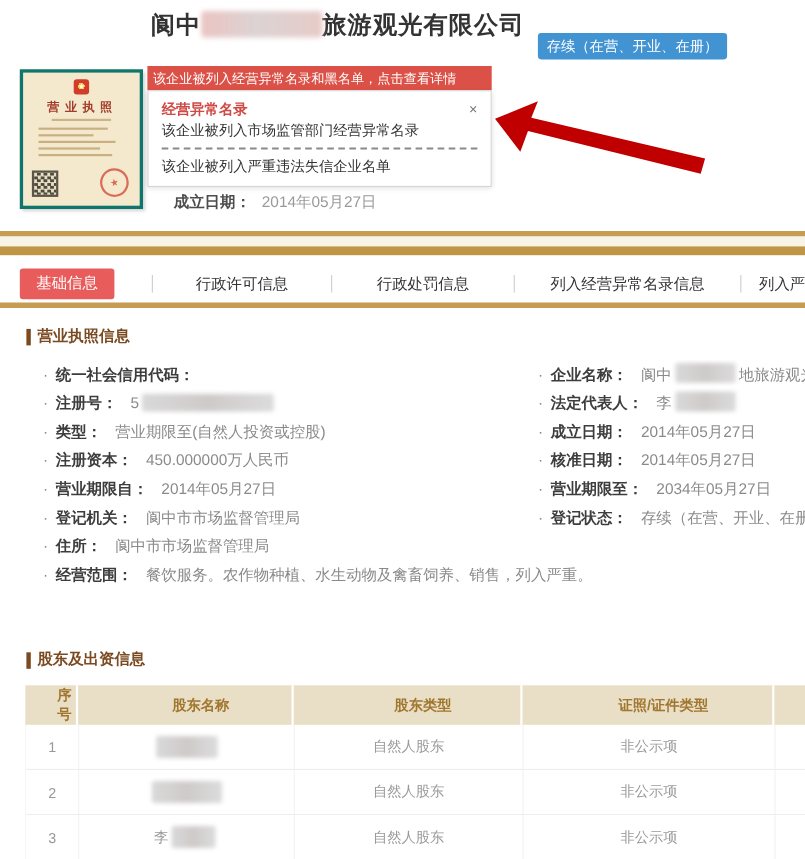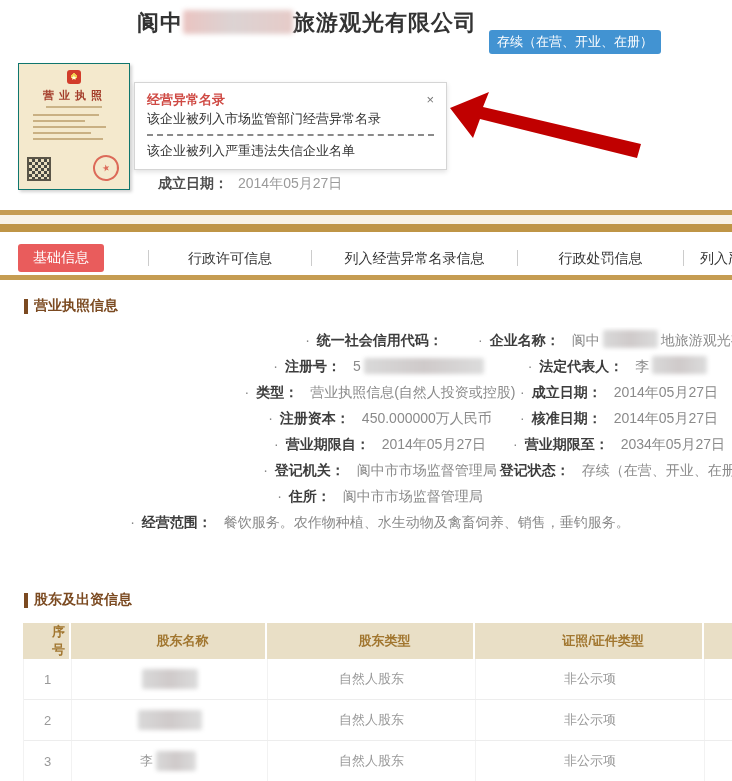--- a/index.html
+++ b/index.html
@@ -1,21 +1,21 @@
 <!DOCTYPE html>
 <html><head>
 <meta charset="utf-8">
 <style>
   html,body{margin:0;padding:0;}
   body{width:732px;height:781px;overflow:hidden;background:#fff;position:relative;
        font-family:"Liberation Sans","DejaVu Sans",sans-serif;color:#333;}
   
   .hdr{position:relative;height:210px;}
   .license{position:absolute;left:18px;top:63px;width:112px;height:127px;
-           background:#f4e9cd;border:1px solid #0f766e;box-shadow:2px 2px 3px rgba(0,0,0,.18);
+           background:#f4e9cd;border:3px solid #0f766e;box-shadow:2px 2px 3px rgba(0,0,0,.18);
            padding:6px 8px;box-sizing:border-box;}
   .emblem{width:14px;height:14px;margin:0 auto;background:radial-gradient(circle at 50% 45%,#f2c94c 0 3px,#d23c2a 3px);
           border-radius:3px;display:flex;align-items:center;justify-content:center;
           color:#ffd;font-size:7px;line-height:1;}
   .lic-title{text-align:center;color:#a33c2a;font-weight:bold;font-size:11px;letter-spacing:5px;
              margin:4px 0 3px 2px;white-space:nowrap;}
   .lic-sub{height:2px;background:#cbb488;width:60%;margin:0 auto 6px;}
   .lic-line{height:2px;background:#c9b083;margin:4px 0 0 6px;}
   .lic-bottom{position:absolute;bottom:8px;left:8px;right:8px;height:24px;}
   .qr{position:absolute;left:0;bottom:0;width:20px;height:20px;
@@ -45,29 +45,29 @@
   
   .bar1{height:5px;background:#c59c52;margin-top:0;}
   .bar-gap{height:9px;background:#f8f3e7;}
   .bar2{height:8px;background:#bf9546;}
   
   .tabbar{height:35px;margin-top:8px;display:flex;align-items:center;border-bottom:5px solid #c59c52;}
   .tab-active{margin-left:18px;background:#e95c5c;color:#fff;font-size:14px;padding:5px 15px;
               border-radius:3px;white-space:nowrap;cursor:pointer;}
   .tab{font-size:14px;color:#333;text-align:center;white-space:nowrap;cursor:pointer;
        border-left:1px solid #ccc;height:16px;line-height:16px;}
-  .tab.t1{width:162px;margin-left:44px;}
+  .tab.t1{width:162px;margin-left:34px;}
   .tab.t2{width:165px;}
   .tab.t3{width:205px;}
   .tab.t4{flex:1;text-align:left;padding-left:16px;overflow:hidden;}
   
   .section-title{display:flex;align-items:center;margin:17px 0 10px 24px;}
   .sec-marker{width:4px;height:15px;background:#7b4a21;margin-right:6px;}
   .sec-text{color:#7b4a21;font-size:14px;font-weight:bold;}
-  .fields{position:relative;margin-left:28px;margin-top:12px;text-align:center;}
+  .fields{position:relative;margin-left:39px;margin-top:12px;}
   .fcol-left{width:100%;}
   .fcol-right{position:absolute;left:450px;top:0;width:282px;overflow:hidden;}
   .field{line-height:26px;font-size:14px;white-space:nowrap;}
   .dot{color:#888;margin-right:7px;}
   .flabel{font-weight:bold;color:#3d3d3d;}
   .fvalue{color:#8a8a8a;margin-left:12px;}
   .blur-box{display:inline-block;height:16px;vertical-align:-3px;border-radius:2px;
             background:linear-gradient(90deg,#d9d9d9,#cfcaca,#dcdcdc);filter:blur(2px);margin:0 3px;}
   .bw120{width:120px;} .bw55{width:55px;height:18px;} .bw64{width:64px;height:20px;vertical-align:-5px;}
   .bw56{width:56px;height:20px;vertical-align:-5px;} .bw40{width:40px;height:20px;vertical-align:-5px;}
@@ -99,20 +99,21 @@
     <div class="lic-bottom">
       <div class="qr"></div>
       <div class="seal">★</div>
     </div>
   </div>
 
   <div class="company-title"><span>阆中</span><span class="title-blur"></span><span>旅游观光有限公司</span></div>
 
   <div class="status-badge">存续（在营、开业、在册）</div>
 
+  <div class="alert-banner">该企业被列入经营异常名录和黑名单，点击查看详情</div>
 
   <div class="popup">
     <div class="popup-close">×</div>
     <div class="popup-title">经营异常名录</div>
     <div class="popup-desc">该企业被列入市场监管部门经营异常名录</div>
     <div class="popup-dash"></div>
     <div class="popup-desc">该企业被列入严重违法失信企业名单</div>
   </div>
 
   <div class="established"><b>成立日期：</b><span>2014年05月27日</span></div>
@@ -122,40 +123,40 @@
   </svg>
 </div>
 
 <div class="bar1"></div>
 <div class="bar-gap"></div>
 <div class="bar2"></div>
 
 <div class="tabbar">
   <div class="tab-active">基础信息</div>
   <div class="tab t1">行政许可信息</div>
+  <div class="tab t2">行政处罚信息</div>
   <div class="tab t3">列入经营异常名录信息</div>
-  <div class="tab t2">行政处罚信息</div>
   <div class="tab t4">列入严重</div>
 </div>
 
 <div class="section-title">
   <div class="sec-marker"></div>
   <div class="sec-text">营业执照信息</div>
 </div>
 
 <div class="fields">
   <div class="fcol-left">
     <div class="field"><span class="dot">·</span><span class="flabel">统一社会信用代码：</span><span class="fvalue"></span></div>
     <div class="field"><span class="dot">·</span><span class="flabel">注册号：</span><span class="fvalue">5</span><span class="blur-box bw120"></span></div>
-    <div class="field"><span class="dot">·</span><span class="flabel">类型：</span><span class="fvalue">营业执照信息(自然人投资或控股)</span></div>
+    <div class="field"><span class="dot">·</span><span class="flabel">类型：</span><span class="fvalue">营业期限至(自然人投资或控股)</span></div>
     <div class="field"><span class="dot">·</span><span class="flabel">注册资本：</span><span class="fvalue">450.000000万人民币</span></div>
     <div class="field"><span class="dot">·</span><span class="flabel">营业期限自：</span><span class="fvalue">2014年05月27日</span></div>
     <div class="field"><span class="dot">·</span><span class="flabel">登记机关：</span><span class="fvalue">阆中市市场监督管理局</span></div>
     <div class="field"><span class="dot">·</span><span class="flabel">住所：</span><span class="fvalue">阆中市市场监督管理局</span></div>
-    <div class="field"><span class="dot">·</span><span class="flabel">经营范围：</span><span class="fvalue">餐饮服务。农作物种植、水生动物及禽畜饲养、销售，垂钓服务。</span></div>
+    <div class="field"><span class="dot">·</span><span class="flabel">经营范围：</span><span class="fvalue">餐饮服务。农作物种植、水生动物及禽畜饲养、销售，列入严重。</span></div>
   </div>
   <div class="fcol-right">
     <div class="field"><span class="dot">·</span><span class="flabel">企业名称：</span><span class="fvalue"><span>阆中</span><span class="blur-box bw55"></span><span>地旅游观光有限公</span></span></div>
     <div class="field"><span class="dot">·</span><span class="flabel">法定代表人：</span><span class="fvalue"><span>李</span><span class="blur-box bw55"></span><span></span></span></div>
     <div class="field"><span class="dot">·</span><span class="flabel">成立日期：</span><span class="fvalue">2014年05月27日</span></div>
     <div class="field"><span class="dot">·</span><span class="flabel">核准日期：</span><span class="fvalue">2014年05月27日</span></div>
     <div class="field"><span class="dot">·</span><span class="flabel">营业期限至：</span><span class="fvalue">2034年05月27日</span></div>
     <div class="field"><span class="dot">·</span><span class="flabel">登记状态：</span><span class="fvalue">存续（在营、开业、在册）</span></div>
   </div>
 </div>

